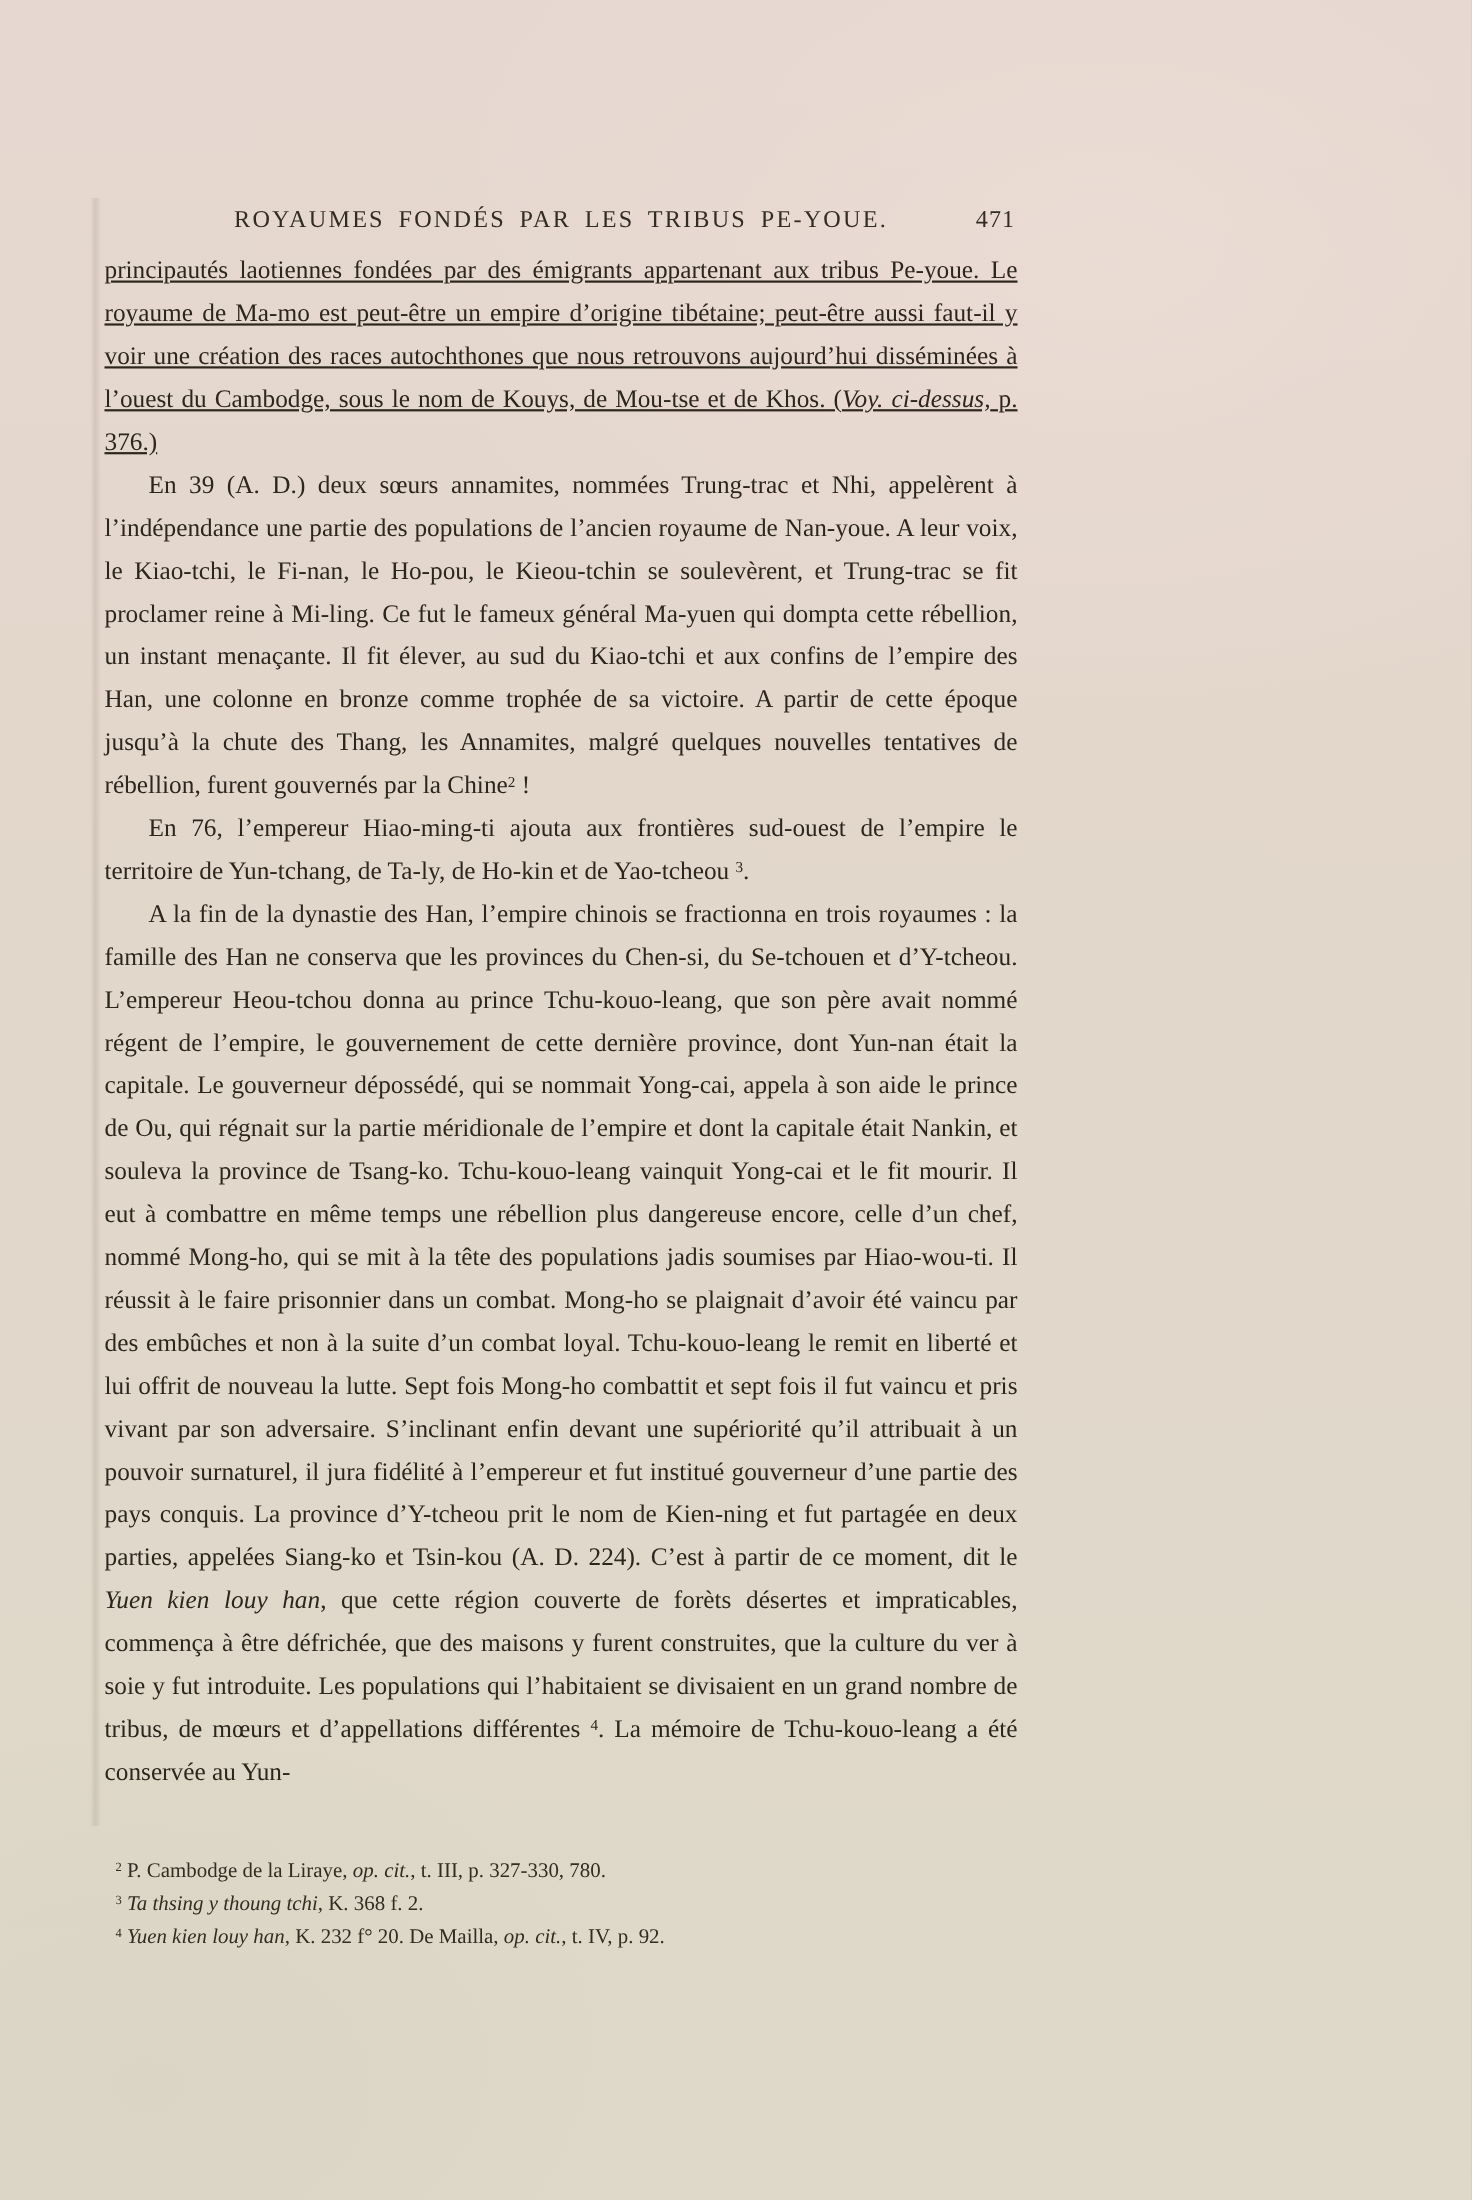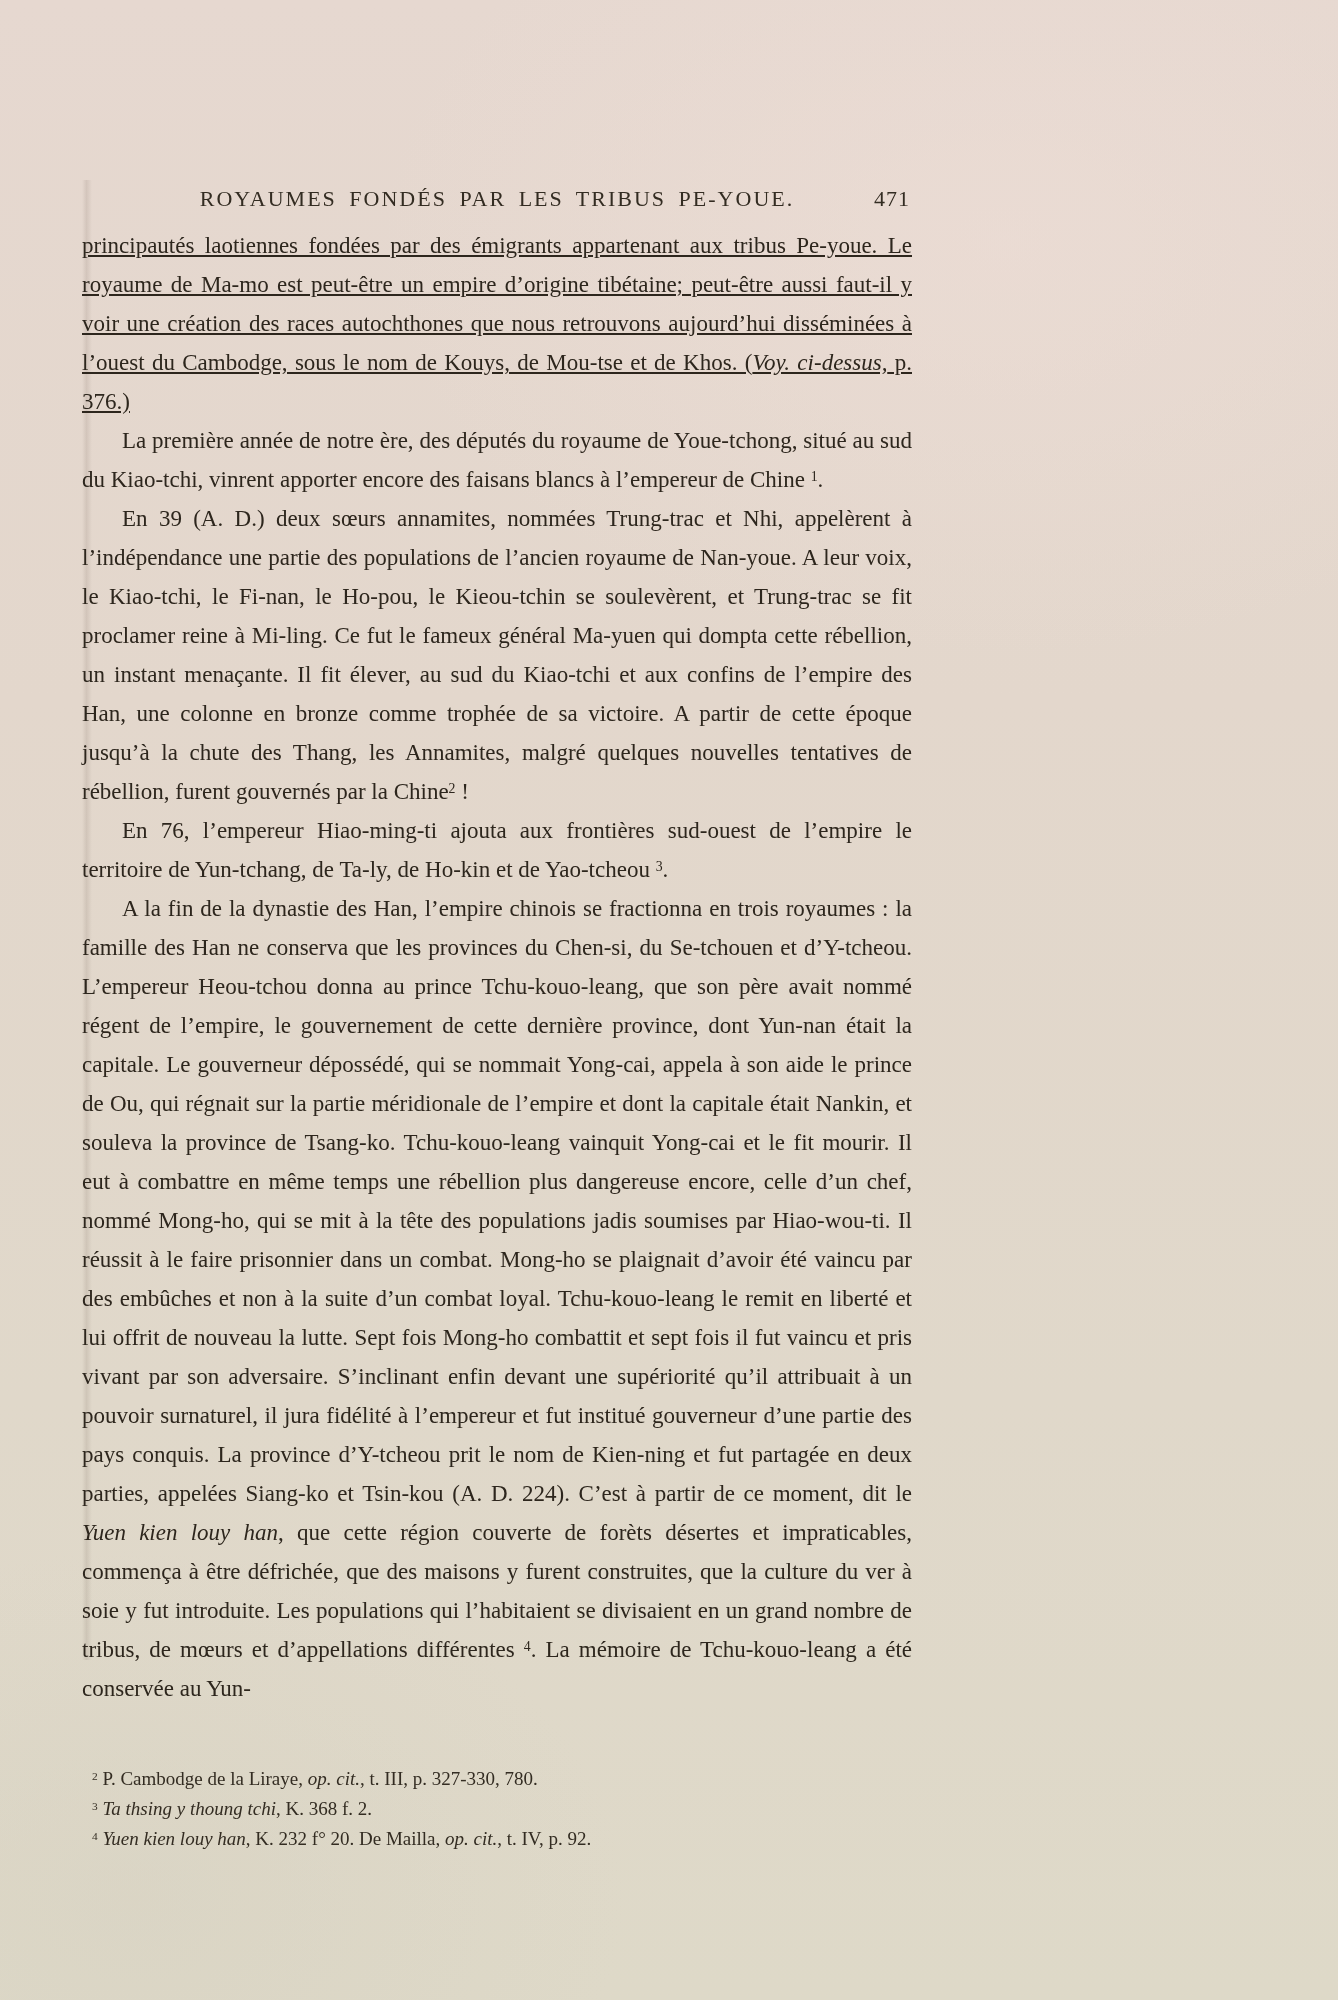--- a/index.html
+++ b/index.html
@@ -23,21 +23,21 @@
   .crease {
     position: absolute;
     left: 82px;
     top: 180px;
     width: 10px;
     height: 1480px;
     background: linear-gradient(to right, rgba(84,64,52,0), rgba(84,64,52,0.12) 45%, rgba(84,64,52,0));
   }
   .text-col {
     position: absolute;
-    left: 82px;
+    left: 95px;
     top: 186px;
     width: 830px;
   }
   .running-header {
     position: relative;
     height: 40px;
     text-align: center;
     font-size: 22px;
     letter-spacing: 2px;
     word-spacing: 5px;
@@ -85,21 +85,20 @@
 
   <div class="text-col">
 
     <div class="running-header">
       <span>ROYAUMES FONDÉS PAR LES TRIBUS PE-YOUE.</span>
       <span class="page-number">471</span>
     </div>
 
     <div class="body-text">
       <p class="no-indent"><span>principautés laotiennes fondées par des émigrants appartenant aux tribus Pe-youe. Le royaume de Ma-mo est peut-être un empire d’origine tibétaine; peut-être aussi faut-il y voir une création des races autochthones que nous retrouvons aujourd’hui disséminées à l’ouest du Cambodge, sous le nom de Kouys, de Mou-tse et de Khos. (</span><i>Voy. ci-dessus,</i><span> p. 376.)</span></p>
-      <p><span>La première année de notre ère, des députés du royaume de Youe-tchong, situé au sud du Kiao-tchi, vinrent apporter encore des faisans blancs à l’empereur de Chine&nbsp;</span><sup>1</sup><span>.</span></p>
       <p><span>En 39 (A. D.) deux sœurs annamites, nommées Trung-trac et Nhi, appelèrent à l’indépendance une partie des populations de l’ancien royaume de Nan-youe. A leur voix, le Kiao-tchi, le Fi-nan, le Ho-pou, le Kieou-tchin se soulevèrent, et Trung-trac se fit proclamer reine à Mi-ling. Ce fut le fameux général Ma-yuen qui dompta cette rébellion, un instant menaçante. Il fit élever, au sud du Kiao-tchi et aux confins de l’empire des Han, une colonne en bronze comme trophée de sa victoire. A partir de cette époque jusqu’à la chute des Thang, les Annamites, malgré quelques nouvelles tentatives de rébellion, furent gouvernés par la Chine</span><sup>2</sup><span>&nbsp;!</span></p>
       <p><span>En 76, l’empereur Hiao-ming-ti ajouta aux frontières sud-ouest de l’empire le territoire de Yun-tchang, de Ta-ly, de Ho-kin et de Yao-tcheou&nbsp;</span><sup>3</sup><span>.</span></p>
       <p><span>A la fin de la dynastie des Han, l’empire chinois se fractionna en trois royaumes&nbsp;: la famille des Han ne conserva que les provinces du Chen-si, du Se-tchouen et d’Y-tcheou. L’empereur Heou-tchou donna au prince Tchu-kouo-leang, que son père avait nommé régent de l’empire, le gouvernement de cette dernière province, dont Yun-nan était la capitale. Le gouverneur dépossédé, qui se nommait Yong-cai, appela à son aide le prince de Ou, qui régnait sur la partie méridionale de l’empire et dont la capitale était Nankin, et souleva la province de Tsang-ko. Tchu-kouo-leang vainquit Yong-cai et le fit mourir. Il eut à combattre en même temps une rébellion plus dangereuse encore, celle d’un chef, nommé Mong-ho, qui se mit à la tête des populations jadis soumises par Hiao-wou-ti. Il réussit à le faire prisonnier dans un combat. Mong-ho se plaignait d’avoir été vaincu par des embûches et non à la suite d’un combat loyal. Tchu-kouo-leang le remit en liberté et lui offrit de nouveau la lutte. Sept fois Mong-ho combattit et sept fois il fut vaincu et pris vivant par son adversaire. S’inclinant enfin devant une supériorité qu’il attribuait à un pouvoir surnaturel, il jura fidélité à l’empereur et fut institué gouverneur d’une partie des pays conquis. La province d’Y-tcheou prit le nom de Kien-ning et fut partagée en deux parties, appelées Siang-ko et Tsin-kou (A. D. 224). C’est à partir de ce moment, dit le </span><i>Yuen kien louy han</i><span>, que cette région couverte de forèts désertes et impraticables, commença à être défrichée, que des maisons y furent construites, que la culture du ver à soie y fut introduite. Les populations qui l’habitaient se divisaient en un grand nombre de tribus, de mœurs et d’appellations différentes&nbsp;</span><sup>4</sup><span>. La mémoire de Tchu-kouo-leang a été conservée au Yun-</span></p>
     </div>
 
     <div class="footnotes">
       <p class="footnote"><sup>2</sup><span> P. Cambodge de la Liraye, </span><i>op. cit.</i><span>, t. III, p. 327-330, 780.</span></p>
       <p class="footnote"><sup>3</sup><span> </span><i>Ta thsing y thoung tchi</i><span>, K. 368 f. 2.</span></p>
       <p class="footnote"><sup>4</sup><span> </span><i>Yuen kien louy han</i><span>, K. 232 f° 20. De Mailla, </span><i>op. cit.</i><span>, t. IV, p. 92.</span></p>
     </div>

